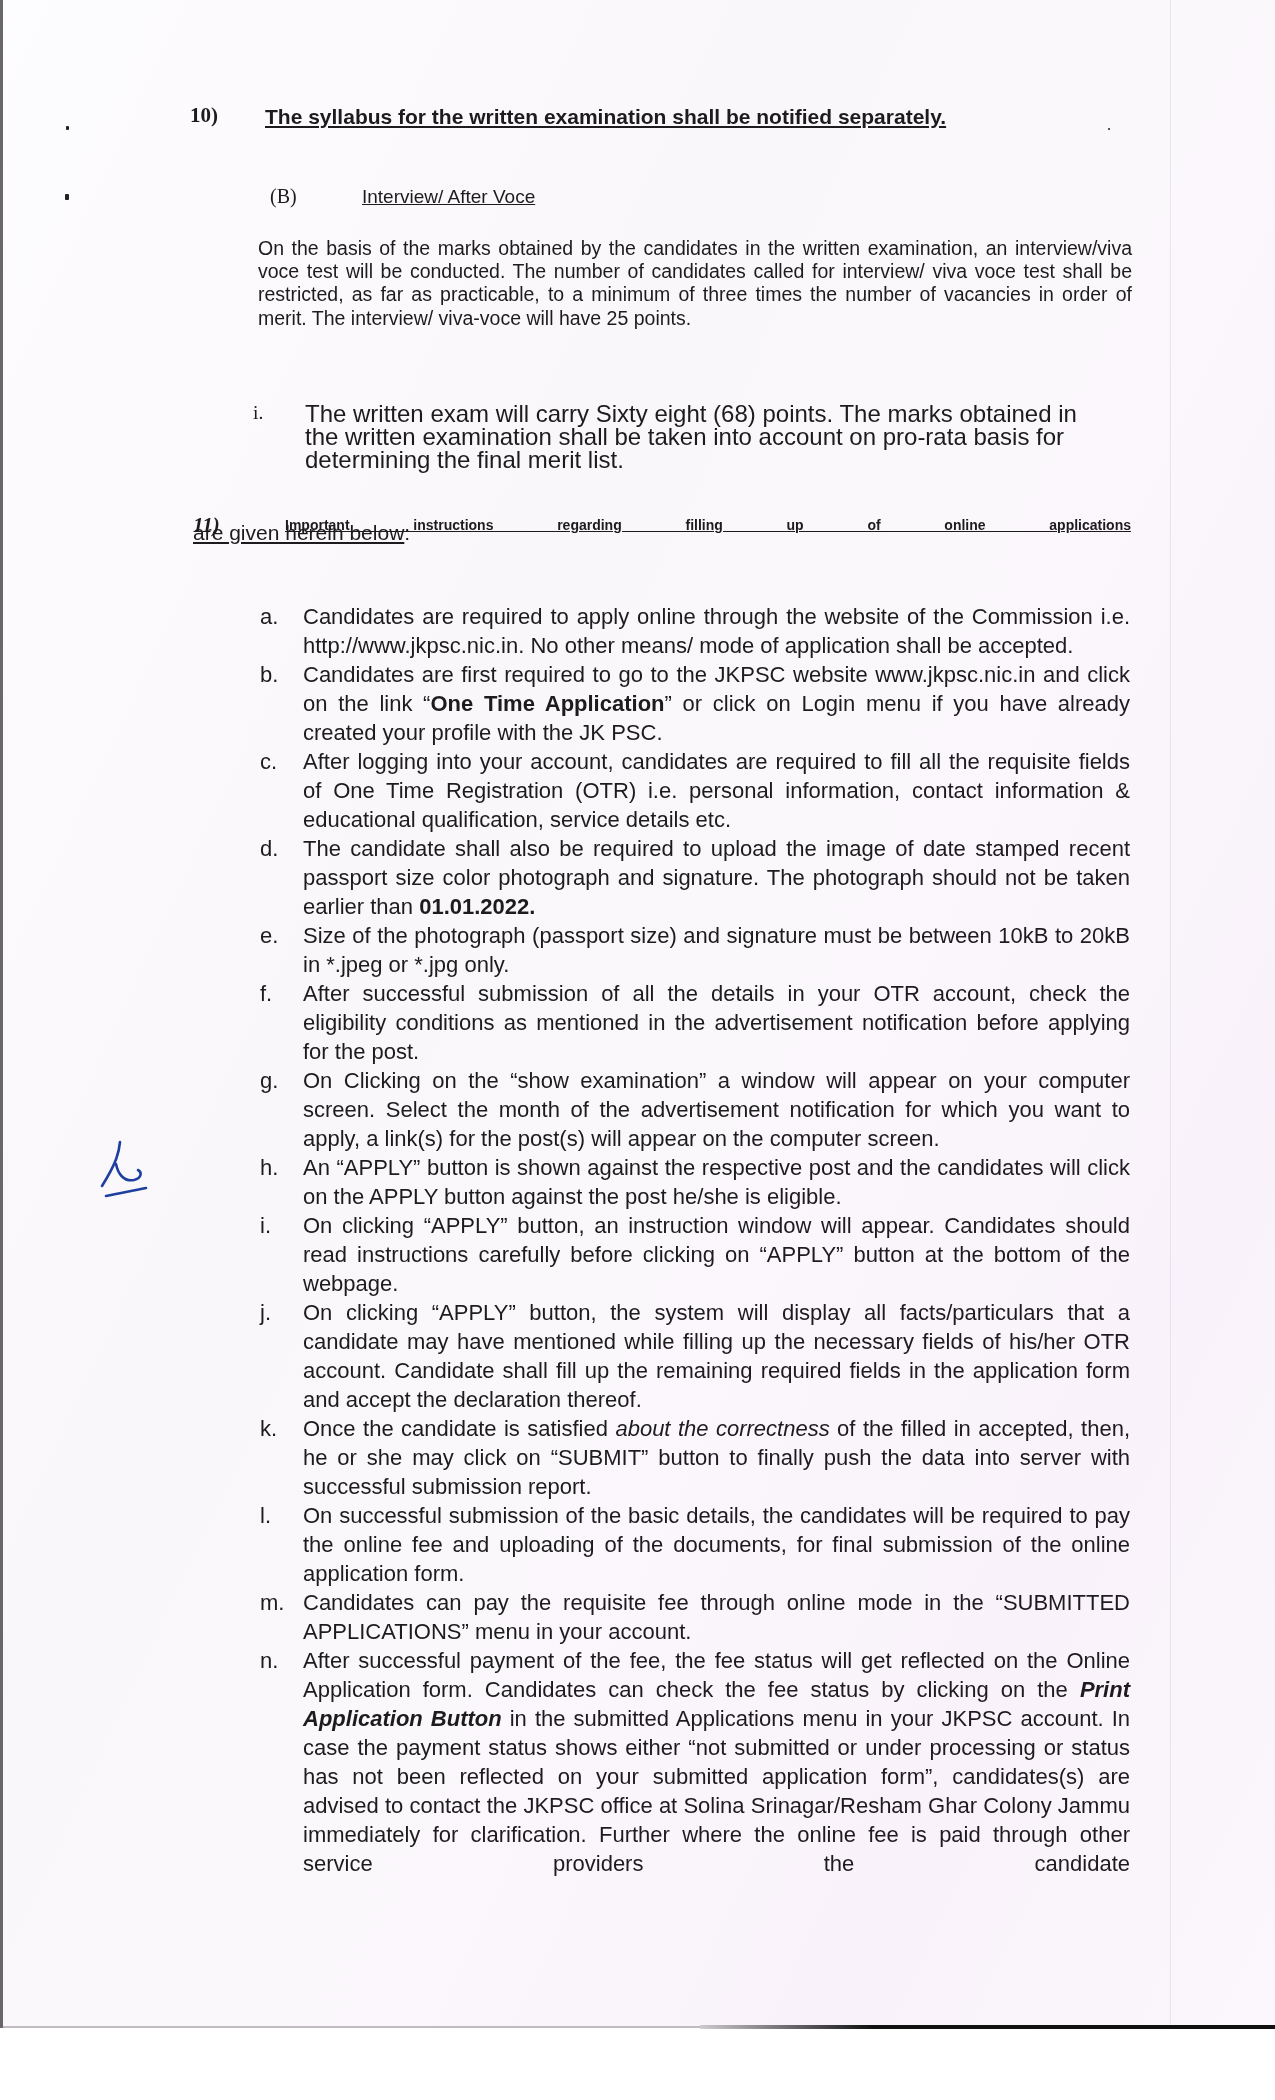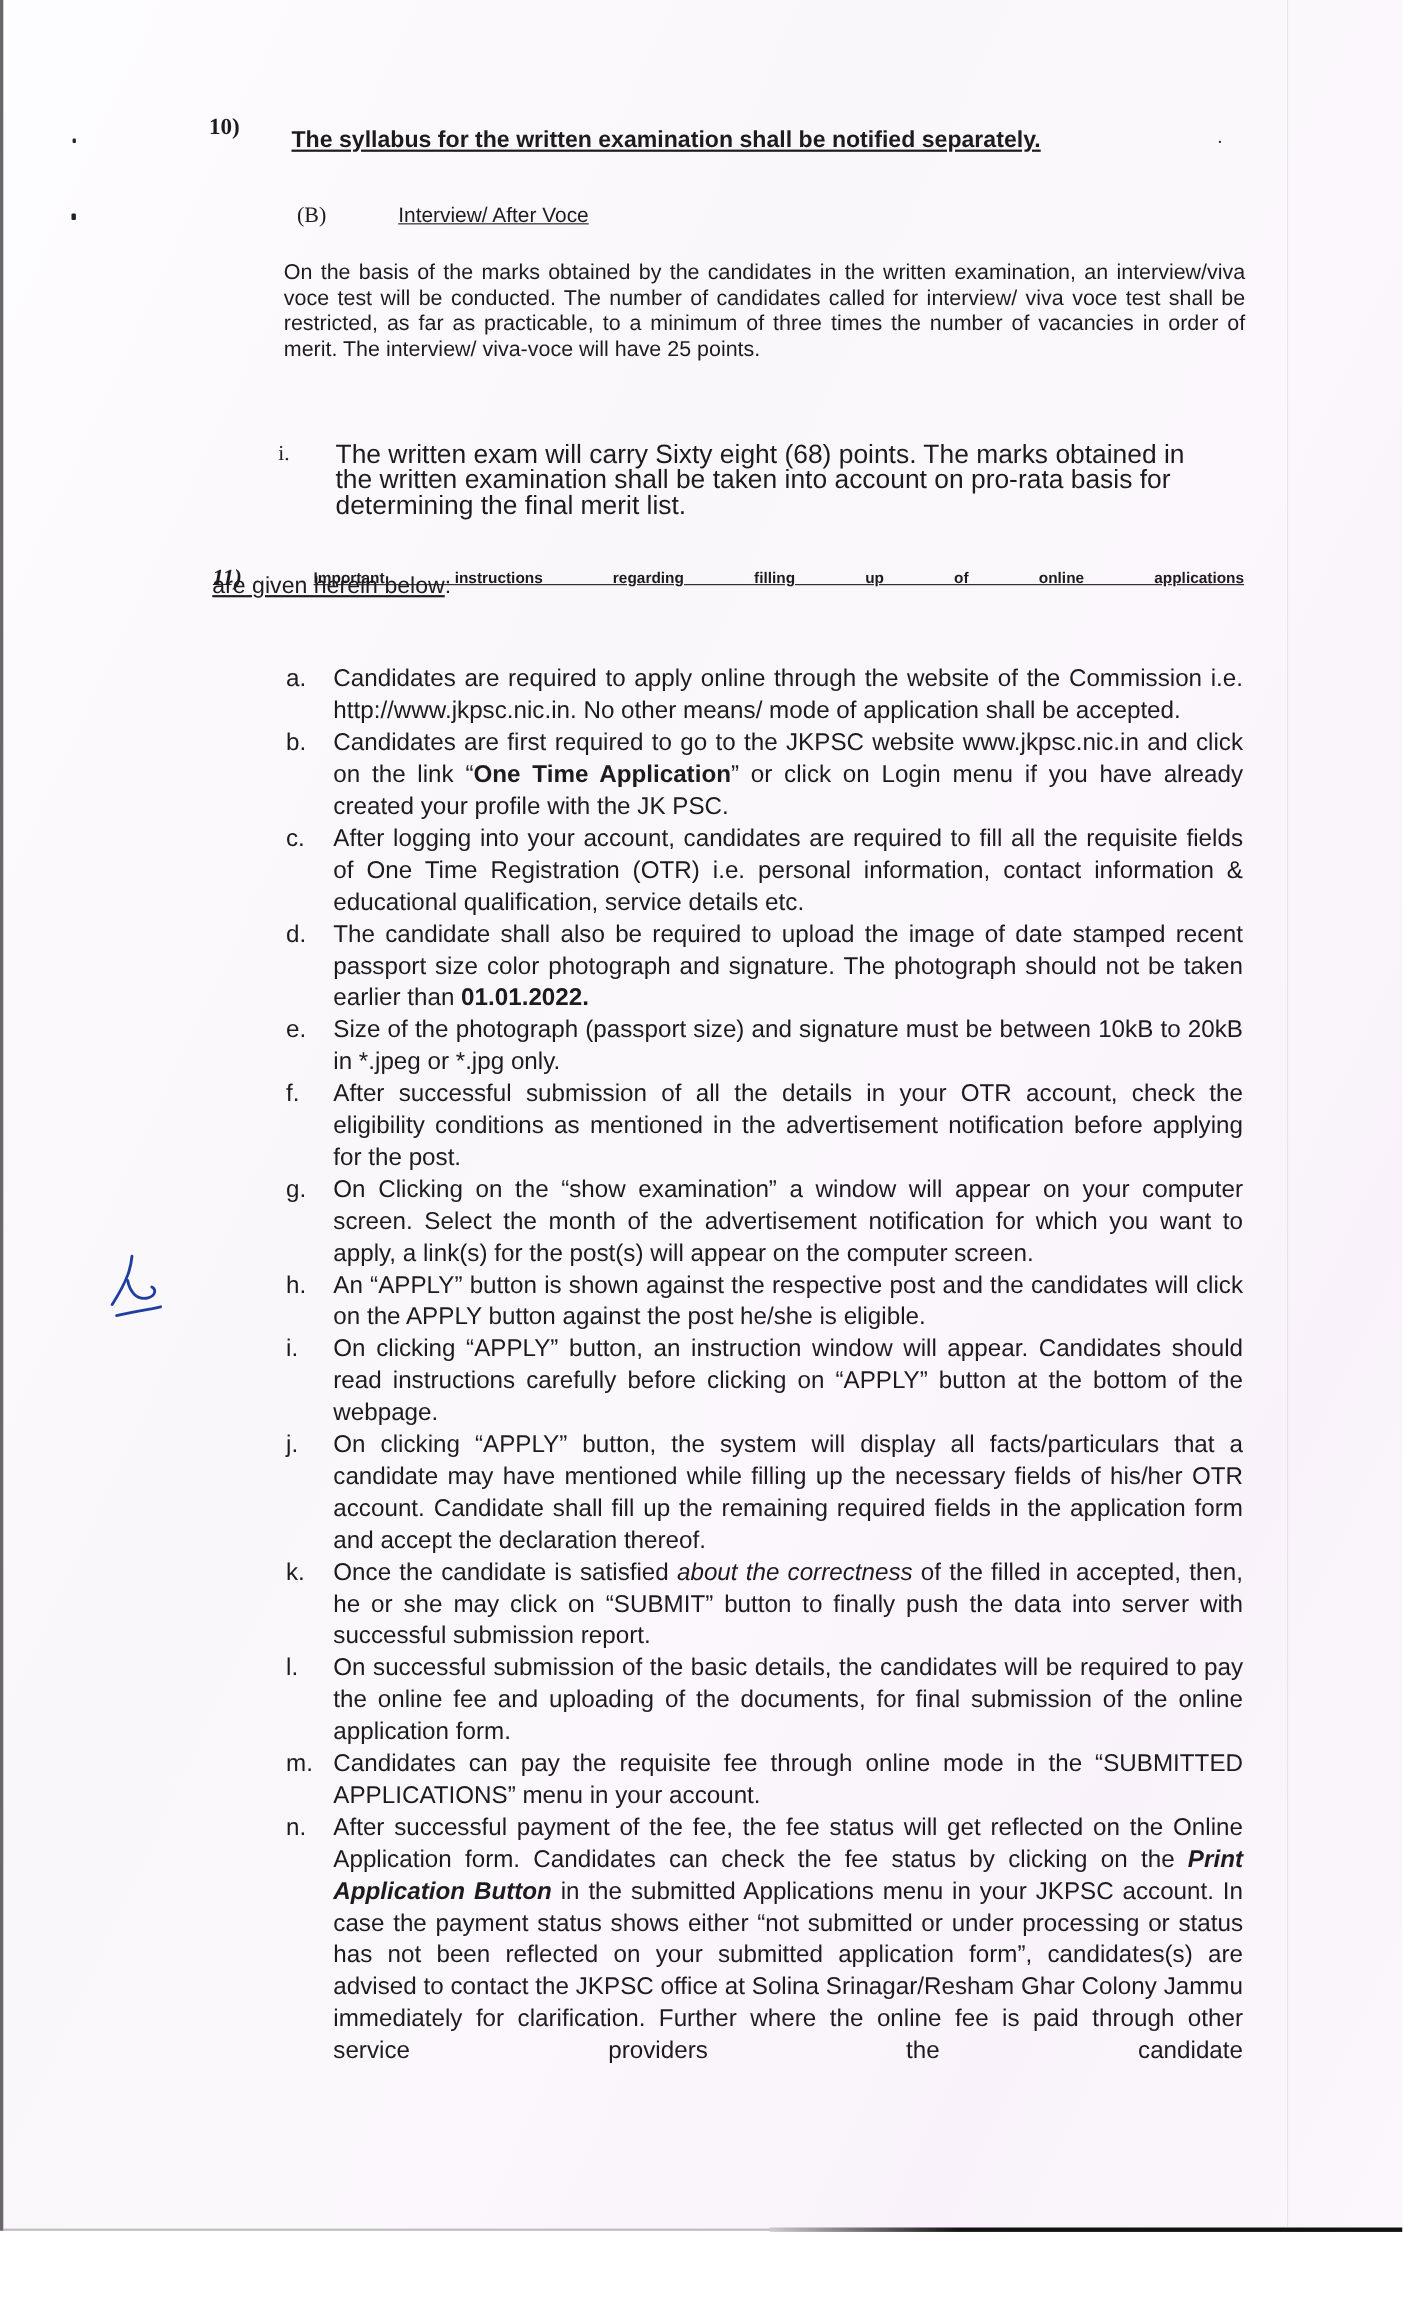--- a/index.html
+++ b/index.html
@@ -68,21 +68,21 @@
 <div class="page"></div>
 <div class="fold-line"></div>
 <div class="page-bottom-edge-left"></div>
 <div class="page-bottom-edge"></div>
 
 <div class="speck" style="left:66px;top:126px;width:3px;height:4px;"></div>
 <div class="speck" style="left:65px;top:194px;width:4px;height:6px;"></div>
 <div class="speck" style="left:1108px;top:128px;width:2px;height:2px;"></div>
 
 <div class="sec-num" style="left:190px;top:103px;">10)</div>
-<div class="sec-title condensed" style="left:265px;top:116px;font-size:21px;">The syllabus for the written examination shall be notified separately.</div>
+<div class="sec-title condensed" style="left:265px;top:105px;font-size:21px;">The syllabus for the written examination shall be notified separately.</div>
 
 <div class="sub-label" style="left:270px;top:185px;">(B)</div>
 <div class="sub-title condensed" style="left:362px;top:186px;font-size:19px;">Interview/ After Voce</div>
 
 <div class="para condensed">On the basis of the marks obtained by the candidates in the written examination, an interview/viva voce test will be conducted. The number of candidates called for interview/ viva voce test shall be restricted, as far as practicable, to a minimum of three times the number of vacancies in order of merit. The interview/ viva-voce will have 25 points.</div>
 
 <div class="para-i-label">i.</div>
 <div class="para-i condensed">The written exam will carry Sixty eight (68) points. The marks obtained in the written examination shall be taken into account on pro-rata basis for determining the final merit list.</div>
 
 <div class="sec11-num">11)</div>

